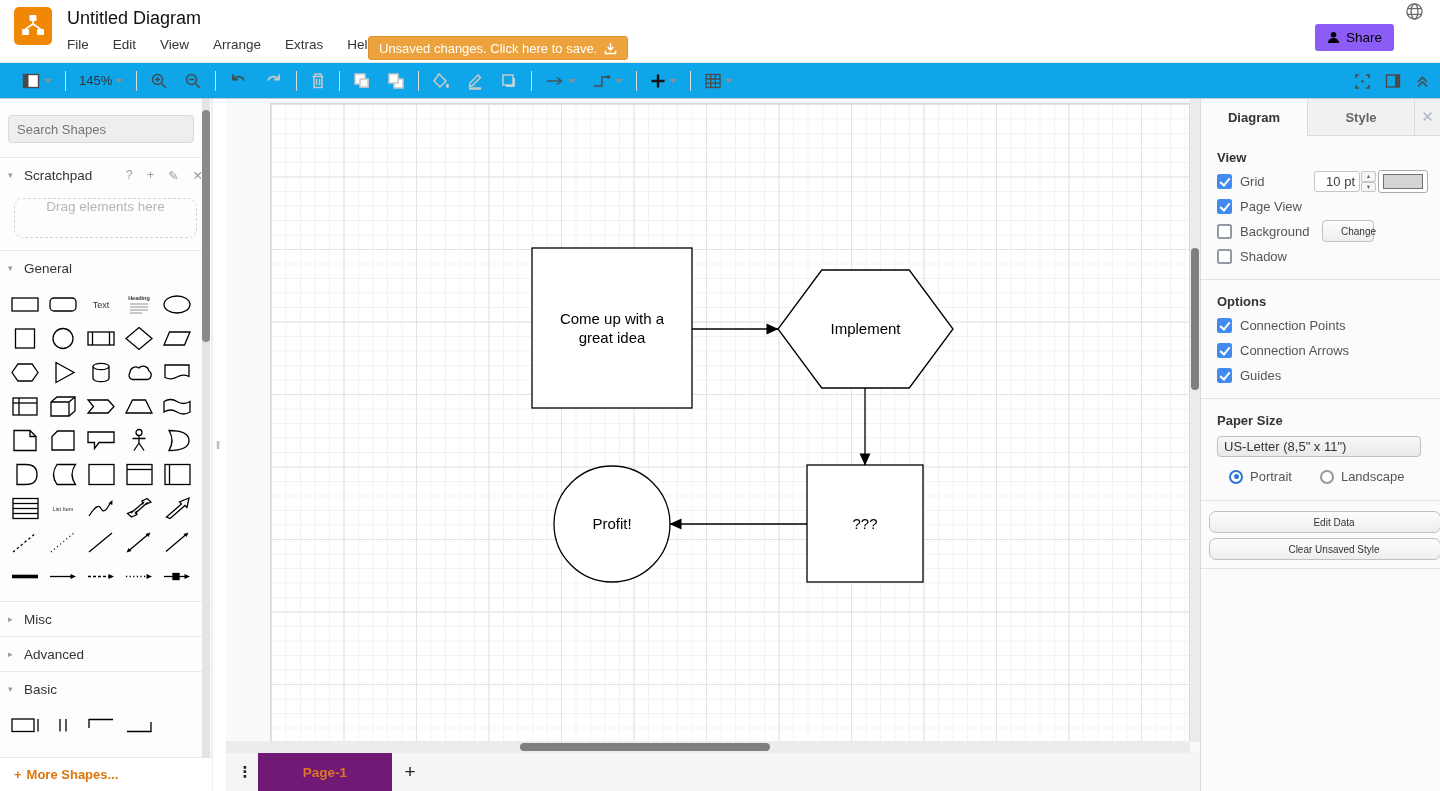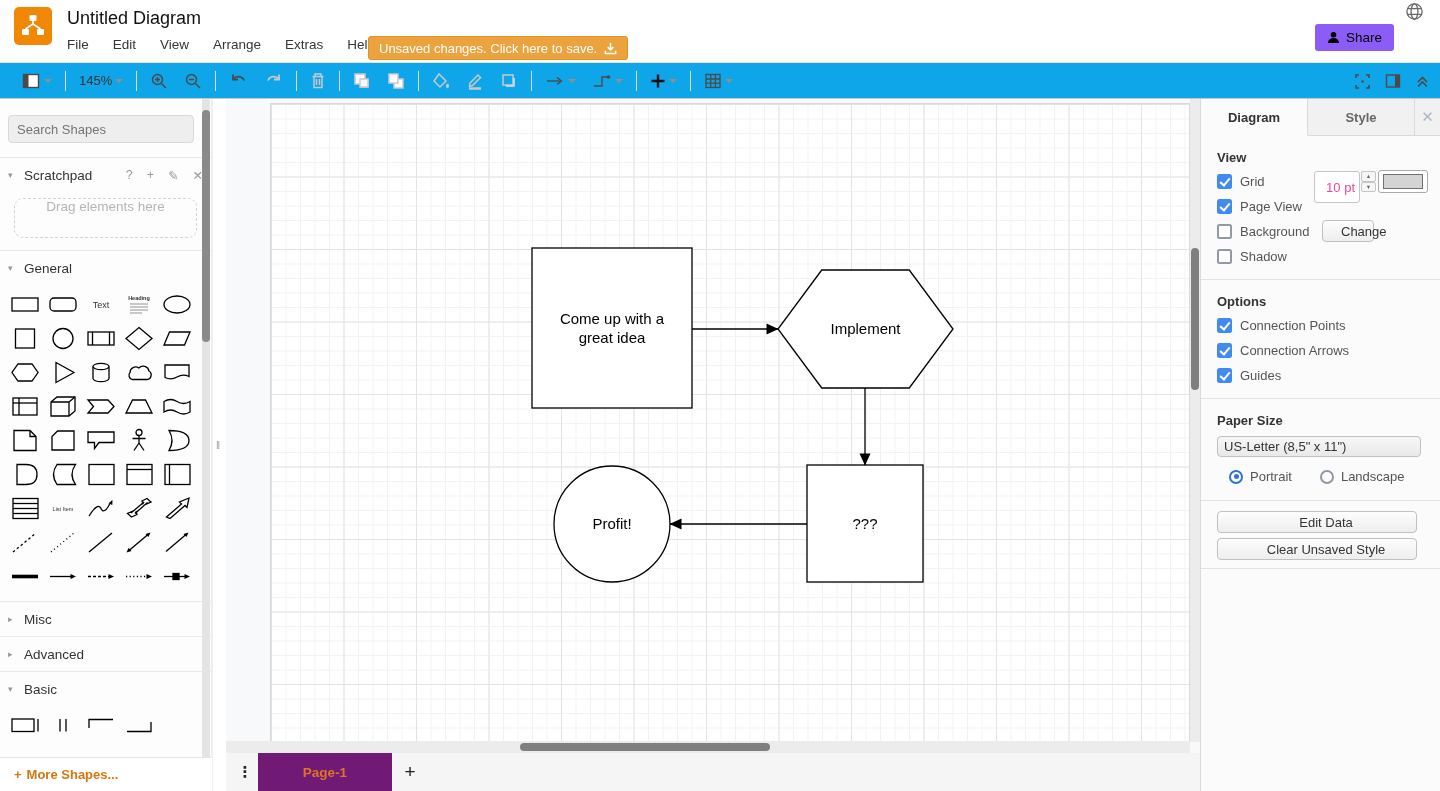--- a/index.html
+++ b/index.html
@@ -97,41 +97,41 @@
     color:#aeb6c2; font-size:15px; cursor:pointer; }
   .p-heading { font-weight:bold; color:#333; padding:14px 16px 4px; }
   .p-row { display:flex; align-items:center; padding:5px 16px; position:relative; min-height:24px; }
   .cb { width:15px; height:15px; border-radius:2.5px; margin-right:8px; flex:none; position:relative; }
   .cb.on { background:#418BF0; }
   .cb.on::after { content:""; position:absolute; left:4.5px; top:1.5px; width:4px; height:8px;
     border:solid #fff; border-width:0 2px 2px 0; transform:rotate(40deg); }
   .cb.off { background:#fff; border:2px solid #9199a4; }
   .p-divider { border-top:1px solid #e2e2e2; margin-top:10px; }
   #grid-size-wrap { position:absolute; right:64px; top:2px; display:flex; }
-  #grid-size { width:46px; height:32px; border:1px solid #c5c5c5; border-radius:3px; background:#fff;
-    font-size:13px; color:#ec4899; text-align:right; padding-right:4px; font-family:inherit; }
+  #grid-size { width:46px; height:21px; border:1px solid #c5c5c5; border-radius:3px; background:#fff;
+    font-size:13px; color:#404040; text-align:right; padding-right:4px; font-family:inherit; }
   #grid-spinner { width:15px; height:21px; display:flex; flex-direction:column; margin-left:1px; }
   #grid-spinner div { flex:1; border:1px solid #c5c5c5; background:#f6f6f6; border-radius:2px;
     font-size:5.5px; color:#666; display:flex; align-items:center; justify-content:center; cursor:pointer; }
   #grid-color { position:absolute; right:12px; top:1px; width:50px; height:23px; background:#fff;
     border:1px solid #aaa; border-radius:3px; padding:3px 4px; cursor:pointer; }
   #grid-color div { width:100%; height:100%; background:#d4d4d4; border:1px solid #707070; }
   .p-btn { background:linear-gradient(#fdfdfd,#eee); border:1px solid #c0c0c0; border-radius:4px;
-    font-size:13px; color:#333; font-family:inherit; cursor:pointer;padding-left:18px; }
+    font-size:10px; color:#333; font-family:inherit; cursor:pointer;padding-left:18px; }
   #change-btn { position:absolute; left:121px; top:1px; width:52px; height:22px; }
   #paper-select { margin:4px 16px 0; width:204px; height:21px; background:linear-gradient(#f7f7f7,#e9e9e9);
     border:1px solid #c0c0c0; border-radius:4px; display:flex; align-items:center; padding:0 6px;
     font-size:13px; color:#333; cursor:pointer; }
   .radio-row { display:flex; align-items:center; gap:7px; padding:12px 16px 0 28px; color:#555; }
   .radio { width:14px; height:14px; border-radius:50%; background:#fff; flex:none; position:relative; }
   .radio.on { border:2px solid #2E75D4; }
   .radio.on::after { content:""; position:absolute; left:2.5px; top:2.5px; width:5px; height:5px;
     border-radius:50%; background:#2E75D4; }
   .radio.off { border:2px solid #9199a4; }
-  .big-btn { display:block; margin:0 16px 5px; width:200px; height:22px; }
+  .big-btn { display:block; margin:0 8px 5px; width:232px; height:22px;border-radius:7px; }
 
   .gray-ic { stroke:#c9c9c9; }
   .dark-ic { stroke:#4a4a4a; }
 </style>
 </head>
 <body>
 
 <div id="header">
   <div id="logo">
     <svg width="26" height="26" viewBox="0 0 26 26">

